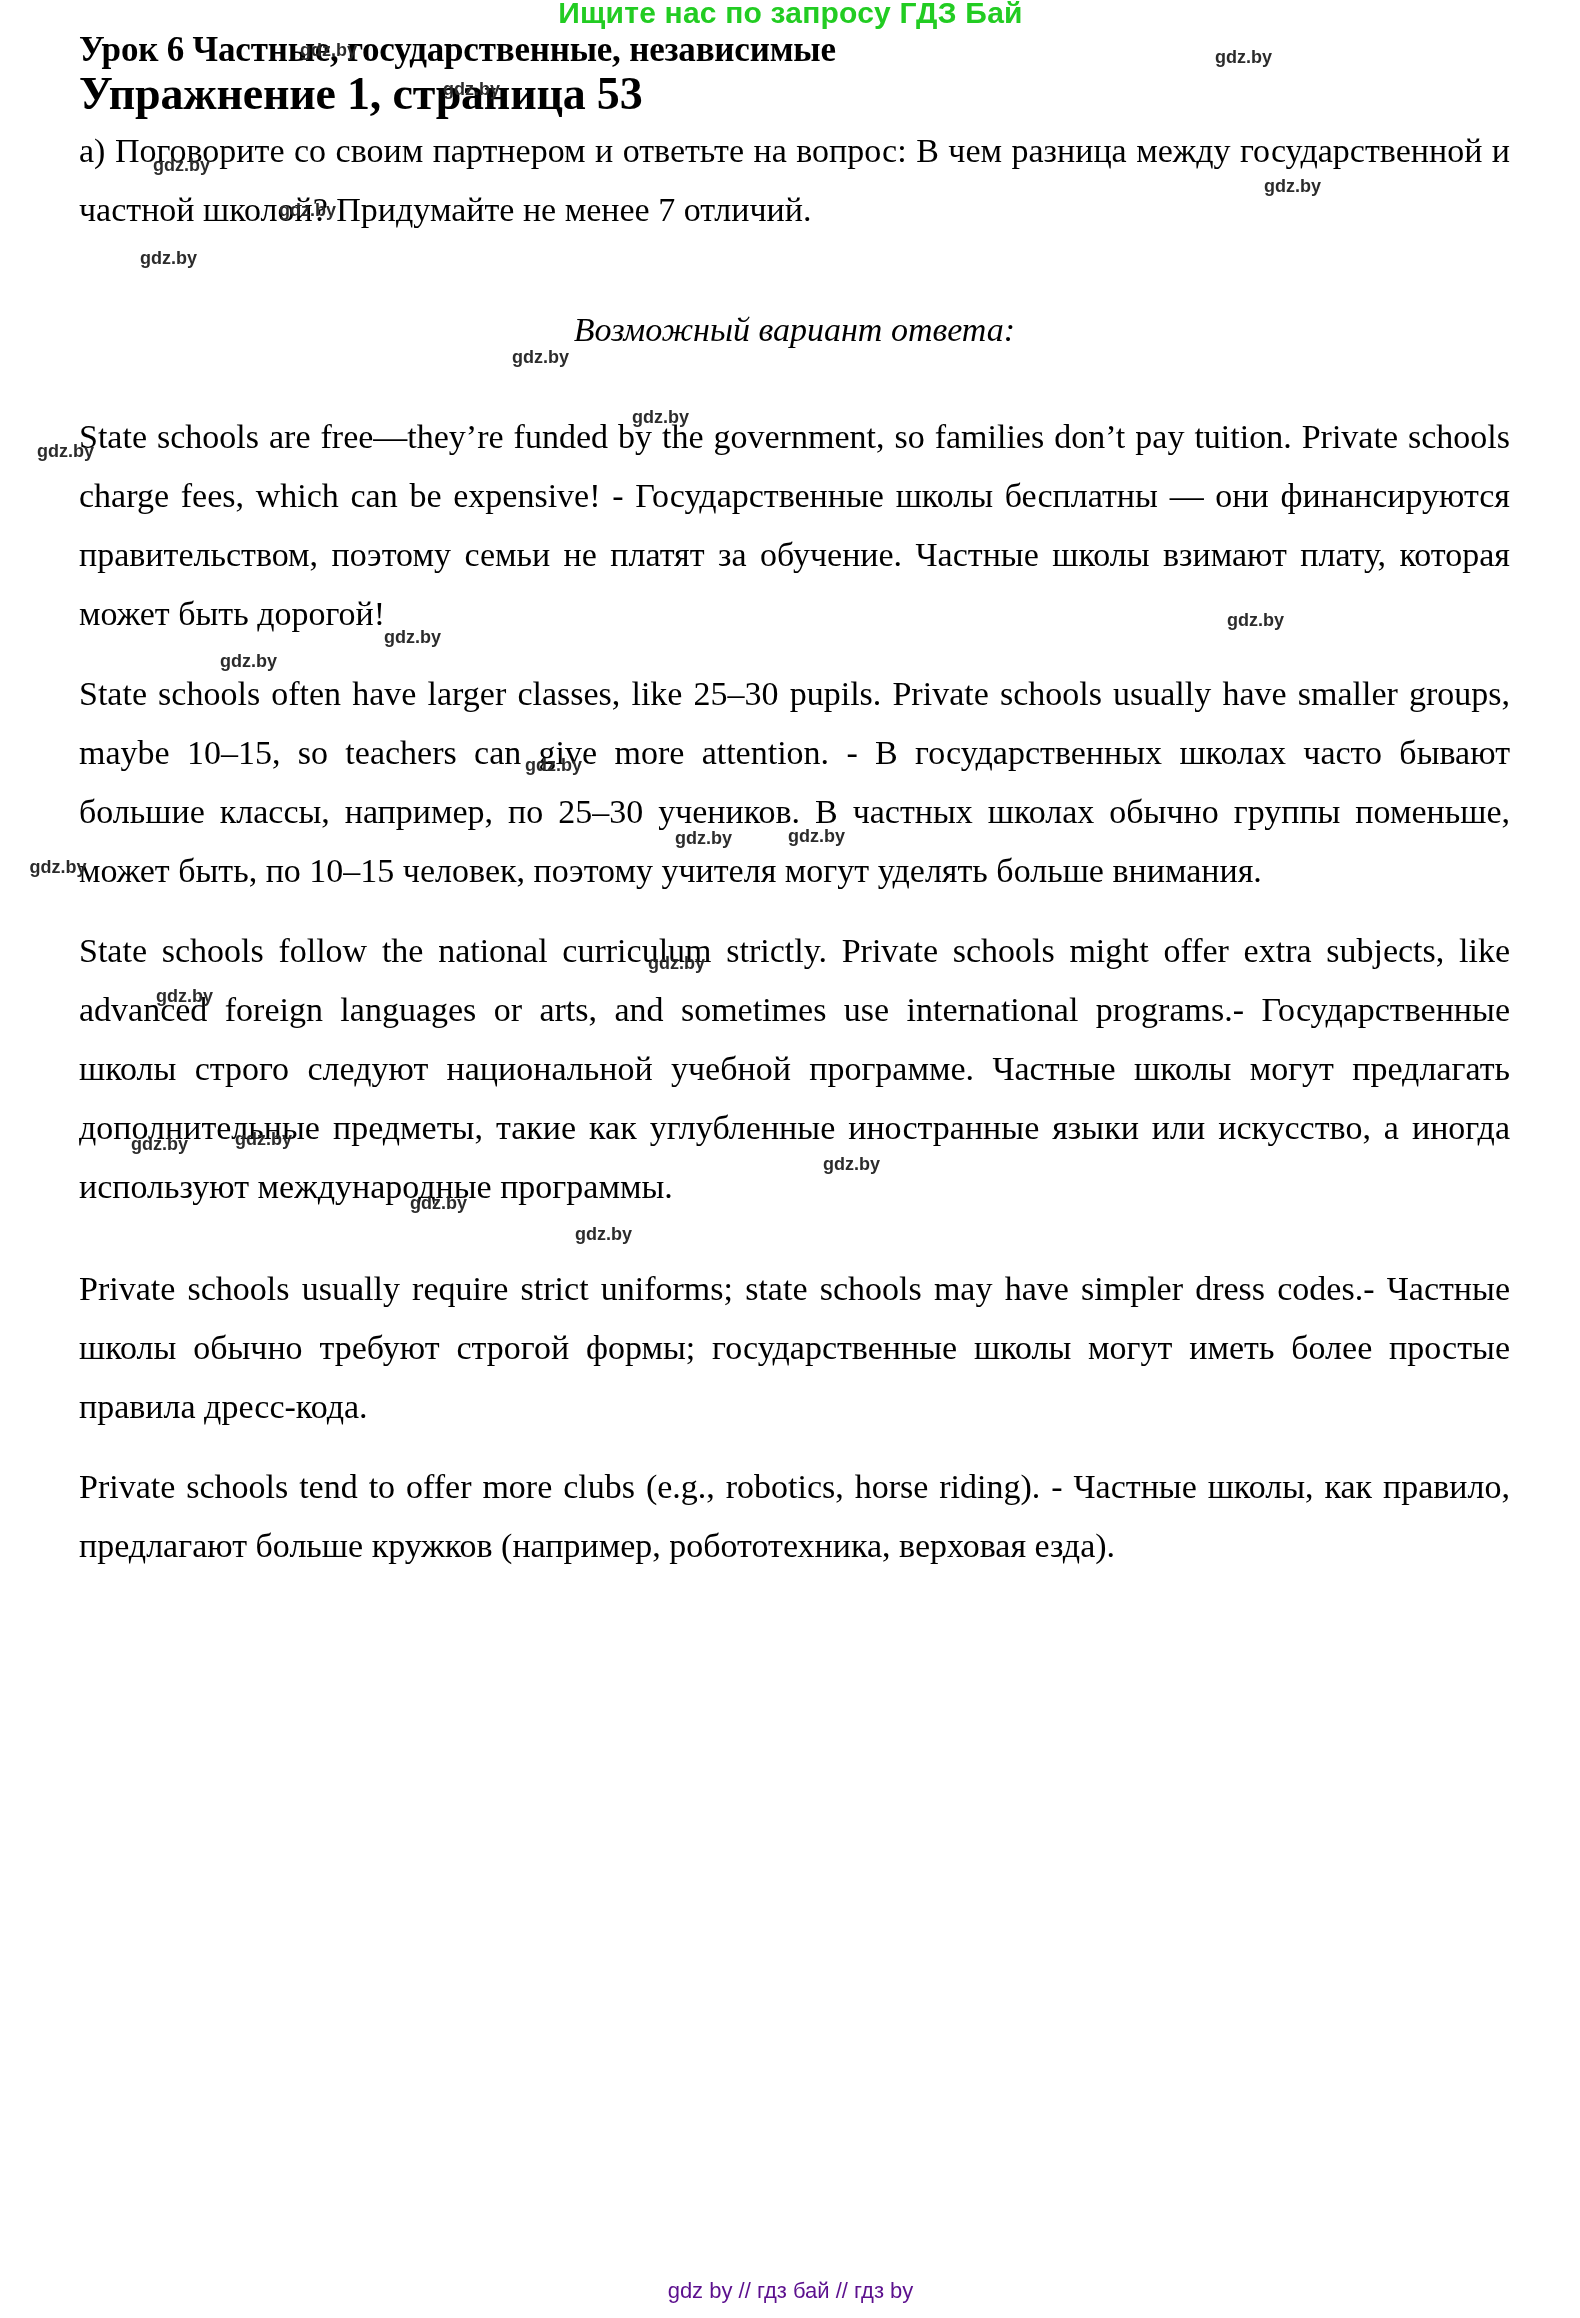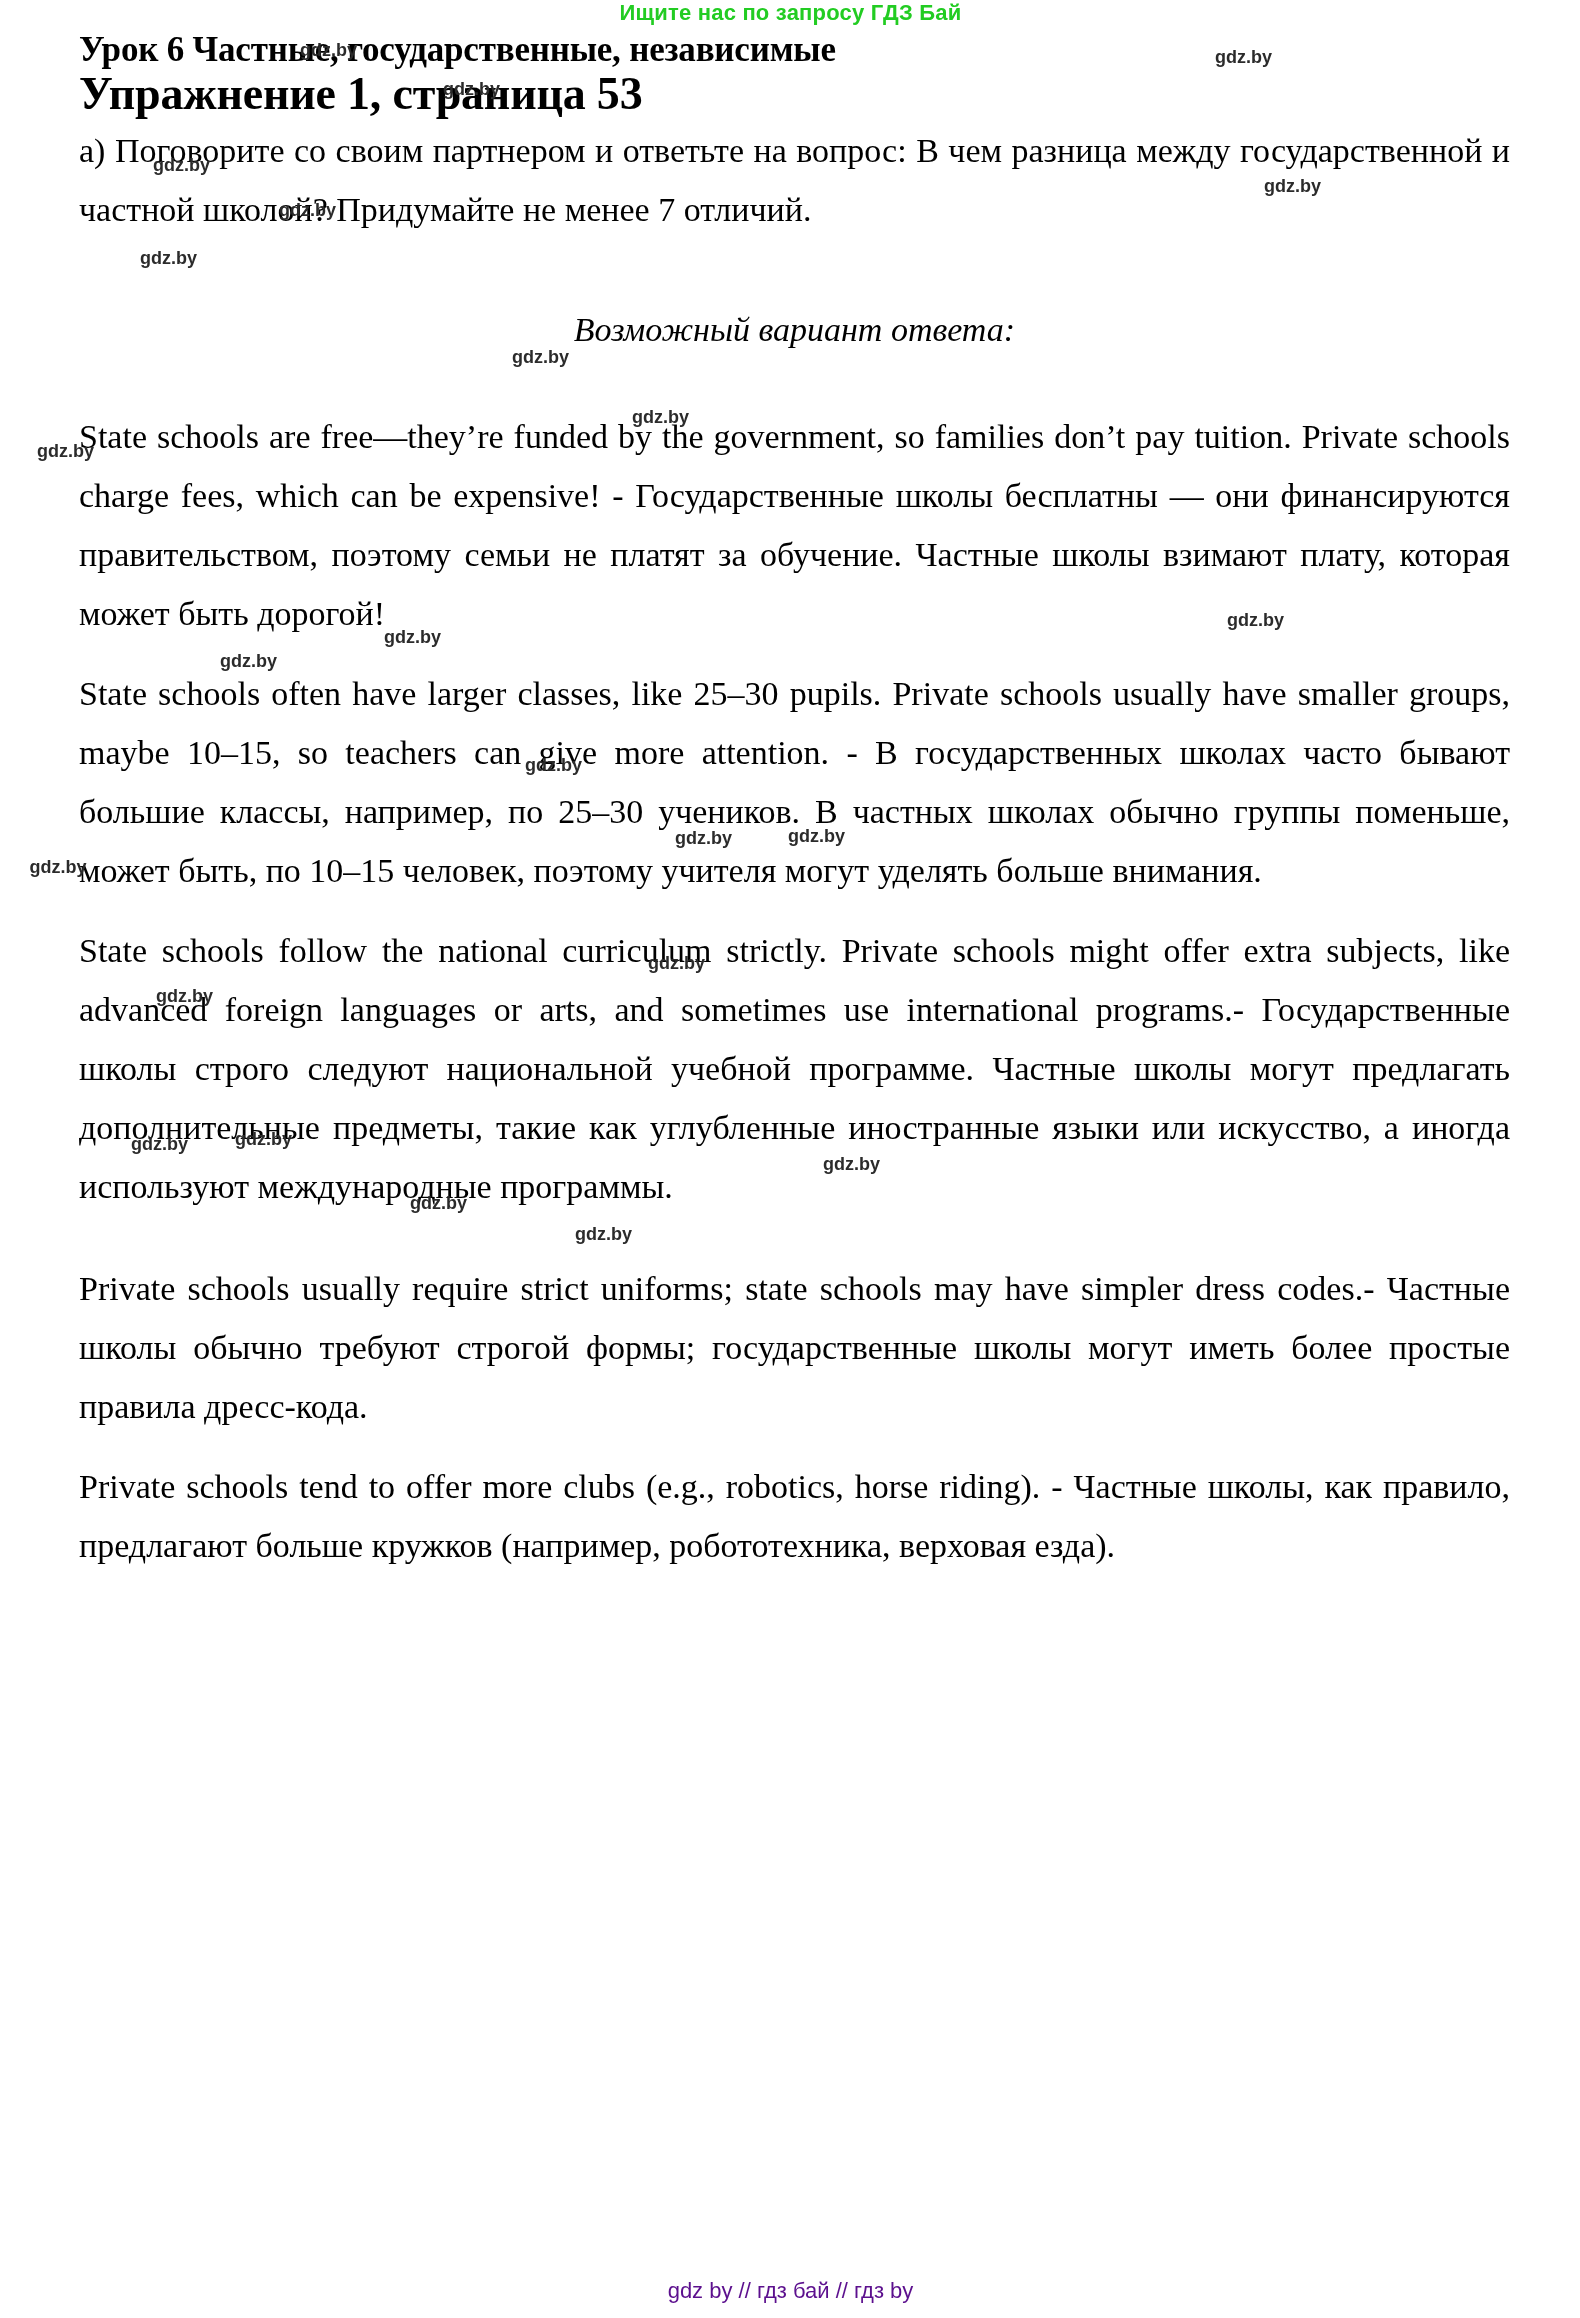--- a/index.html
+++ b/index.html
@@ -25,21 +25,21 @@
   }
 
   
   .promo-banner {
     position: absolute;
     top: 0px;
     left: 0;
     width: 1581px;
     text-align: center;
     font-family: "Liberation Sans", "DejaVu Sans", sans-serif;
-    font-size: 22px;
+    font-size: 30px;
     font-weight: 700;
     color: #22cc22;
     letter-spacing: 0.2px;
     line-height: 26px;
     white-space: nowrap;
   }
 
   
   #content {
     position: absolute;

